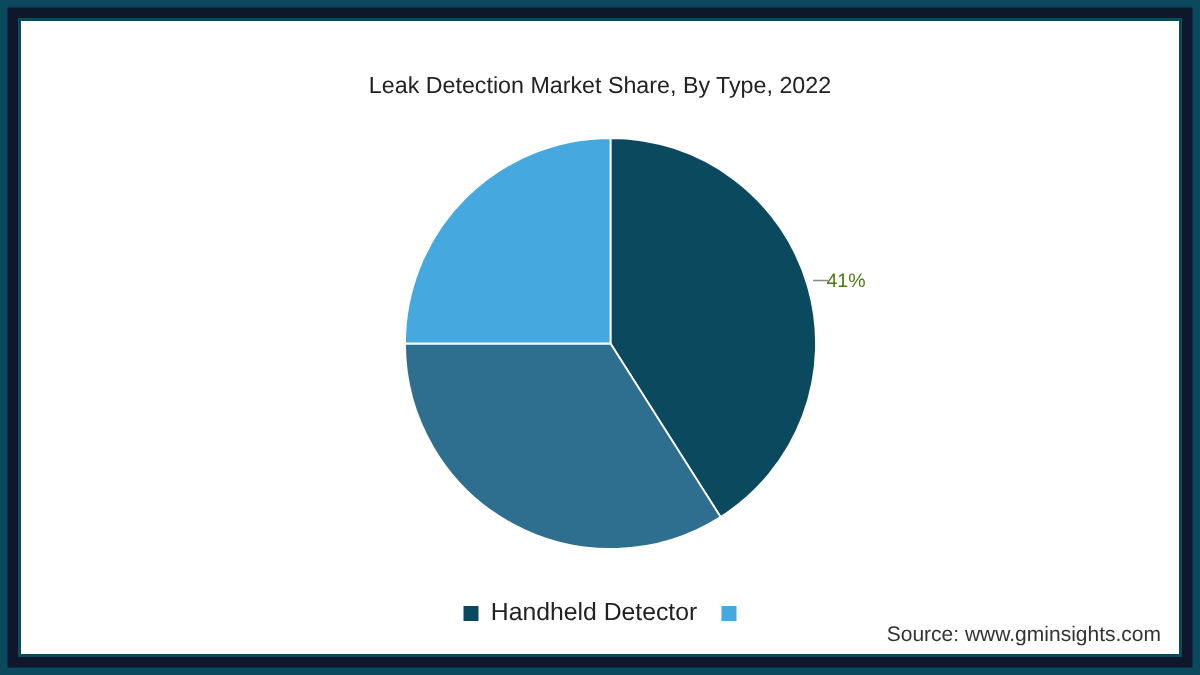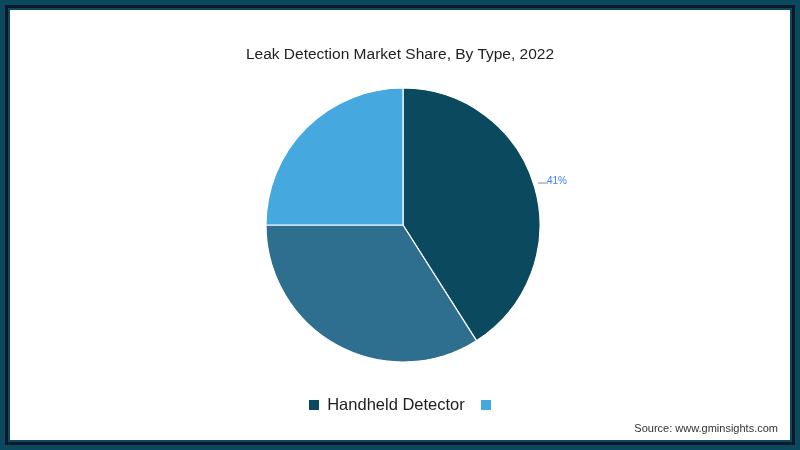--- a/index.html
+++ b/index.html
@@ -9,48 +9,48 @@
     font-family: "Liberation Sans", "DejaVu Sans", sans-serif;
   }
   .frame {
     position: absolute; left: 0; top: 0;
     width: 800px; height: 450px; box-sizing: border-box;
     background: #0b4a5e;
     padding: 5px;
   }
   .inner-line {
     width: 100%; height: 100%; box-sizing: border-box;
-    border: 3px solid #0f172a;
+    border: 7px solid #0f172a;
     background: #0b4a5e;
     padding: 2px;
   }
   .canvas {
     position: relative;
     width: 100%; height: 100%;
     background: #ffffff;
   }
   .title {
     position: absolute; left: 0; right: 0; top: 35px;
     text-align: center;
     font-size: 15.5px; color: #222222;
   }
   svg.pie { position: absolute; left: 0; top: 0; }
   .slice-label {
-    position: absolute; font-size: 10px; color: #3b82f6;
+    position: absolute; font-size: 13px; color: #4d7c0f;
   }
   .legend {
     position: absolute; top: 385px; left: 0; right: 0;
     display: flex; justify-content: center; gap: 16px;
     font-size: 16.5px; color: #222222;
   }
   .legend-item { display: flex; align-items: center; gap: 8px; }
   .swatch { width: 10px; height: 10px; display: inline-block; }
   .source {
     position: absolute; right: 12px; bottom: 6px;
-    font-size: 11px; color: #333333;
+    font-size: 14px; color: #333333;
   }
 </style>
 </head>
 <body>
 
 <div class="frame">
   <div class="inner-line">
     <div class="canvas">
 
       <div class="title">Leak Detection Market Share, By Type, 2022</div>

